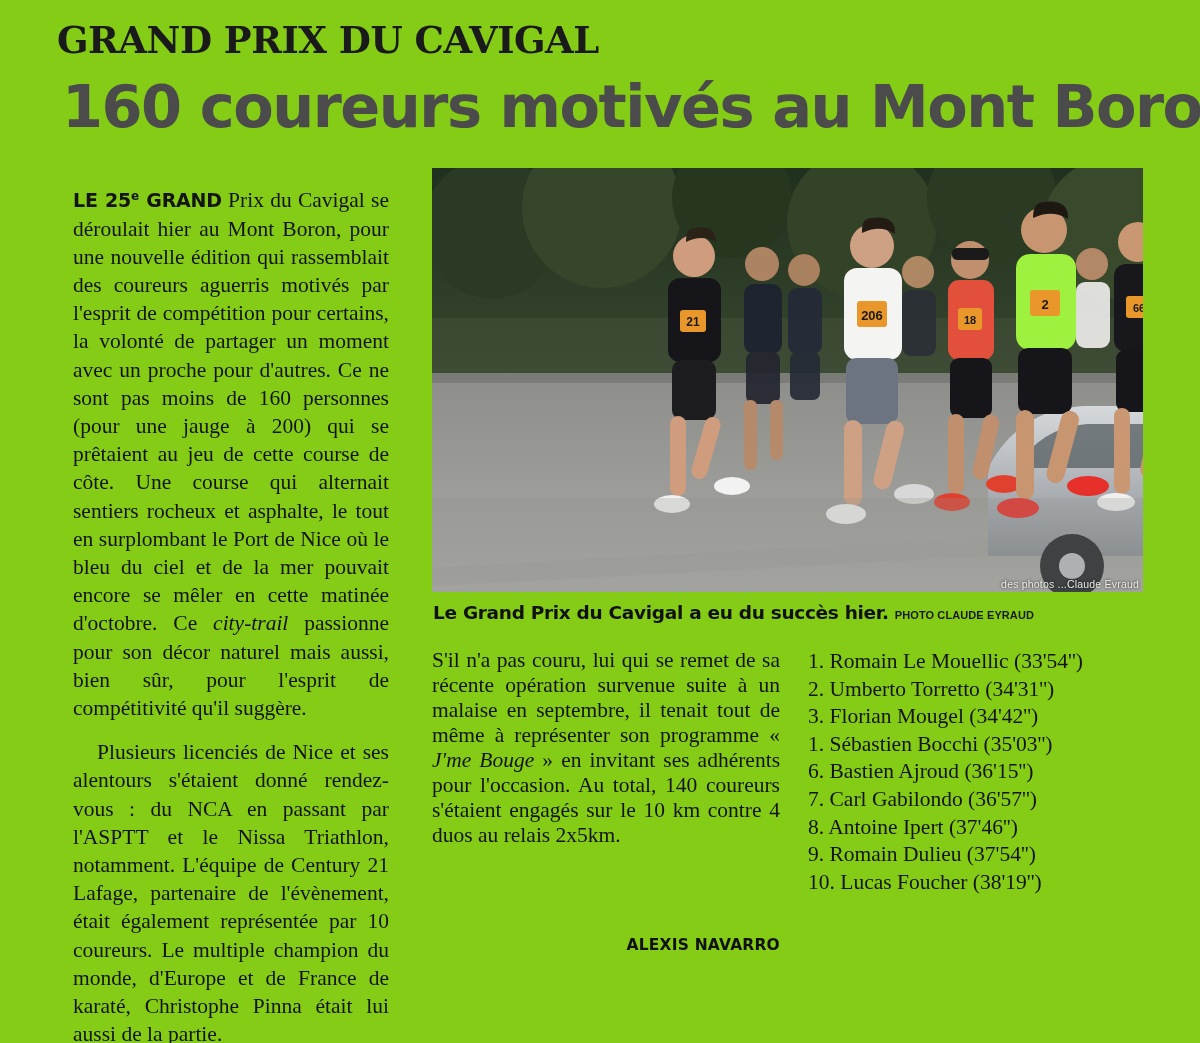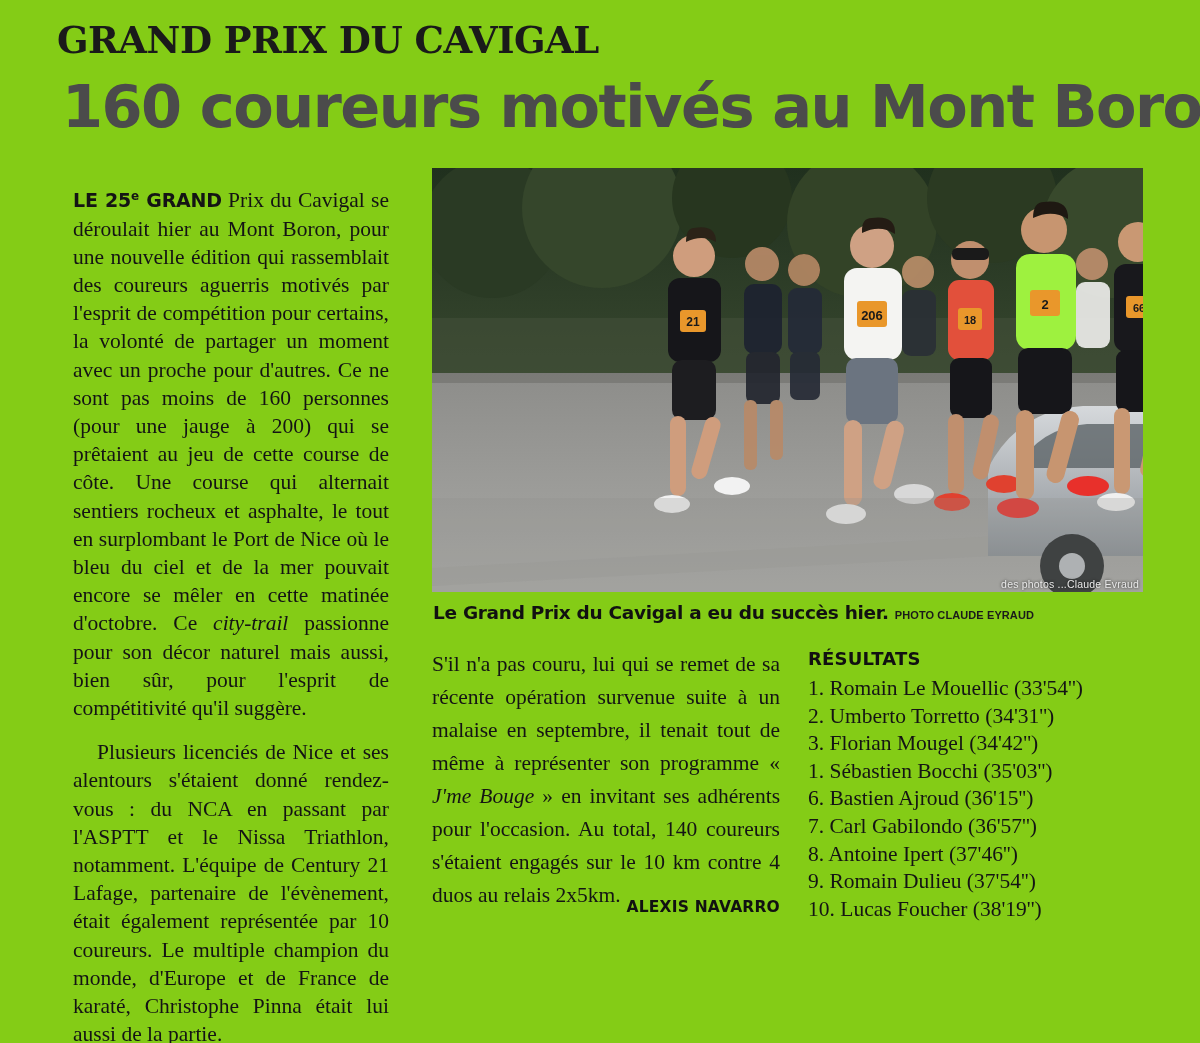--- a/index.html
+++ b/index.html
@@ -114,29 +114,29 @@
     margin-left: 6px;
   }
 
   
   .col-mid {
     position: absolute;
     left: 432px;
     top: 648px;
     width: 348px;
     font-size: 21.5px;
-    line-height: 33px;
+    line-height: 25px;
     text-align: justify;
     color: #141414;
   }
   .col-mid p { margin: 0; }
   .byline {
     position: absolute;
     left: 432px;
-    top: 898px;
+    top: 936px;
     width: 348px;
     text-align: right;
     font-family: "DejaVu Sans", sans-serif;
     font-weight: bold;
     font-size: 15.5px;
     letter-spacing: 0.2px;
     color: #111;
   }
 
   
@@ -320,21 +320,20 @@
   <div class="caption">
     <span class="cap-main">Le Grand Prix du Cavigal a eu du succès hier.</span><span class="cap-credit">PHOTO CLAUDE EYRAUD</span>
   </div>
 
   <div class="col-mid">
     <p><span>S'il n'a pas couru, lui qui se remet de sa récente opération survenue suite à un malaise en septembre, il tenait tout de même à représenter son programme « </span><span class="ital">J'me Bouge</span><span> » en invitant ses adhérents pour l'occasion. Au total, 140 coureurs s'étaient engagés sur le 10 km contre 4 duos au relais 2x5km.</span></p>
   </div>
   <div class="byline">ALEXIS NAVARRO</div>
 
   <div class="col-results">
-    <div class="results-title">RÉSULTATS</div>
     <ol class="results-list">
       <li>1. Romain Le Mouellic (33'54'')</li>
       <li>2. Umberto Torretto (34'31'')</li>
       <li>3. Florian Mougel (34'42'')</li>
       <li>1. Sébastien Bocchi (35'03'')</li>
       <li>6. Bastien Ajroud (36'15'')</li>
       <li>7. Carl Gabilondo (36'57'')</li>
       <li>8. Antoine Ipert (37'46'')</li>
       <li>9. Romain Dulieu (37'54'')</li>
       <li>10. Lucas Foucher (38'19'')</li>

